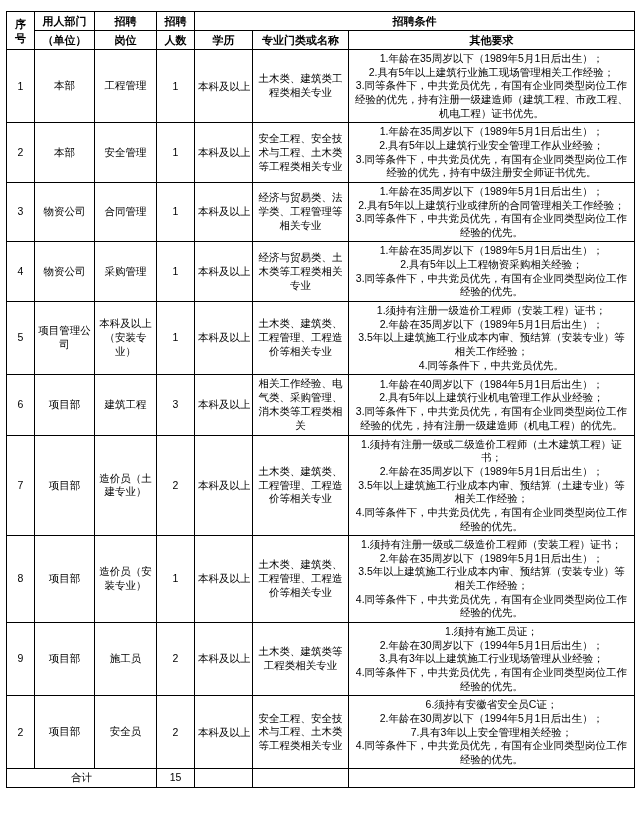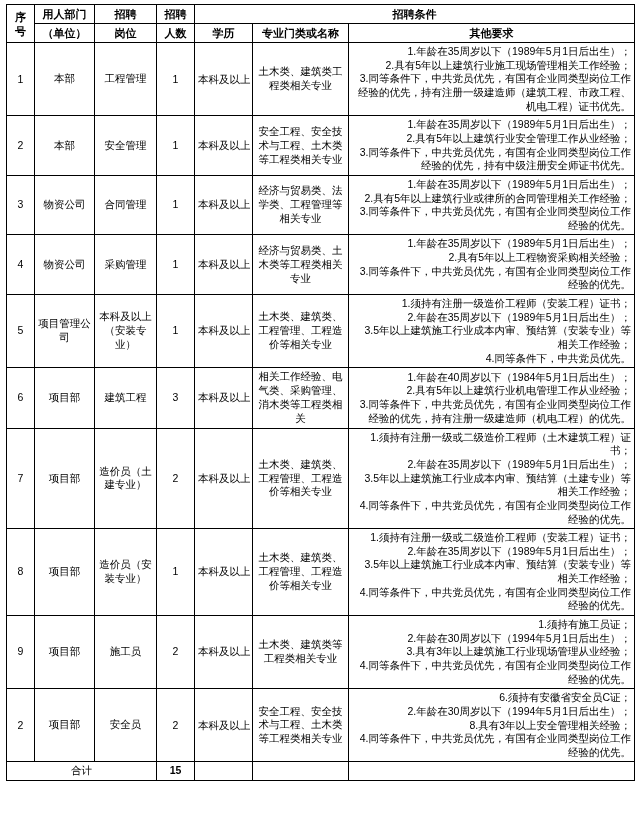--- a/index.html
+++ b/index.html
@@ -8,21 +8,21 @@
     background: #ffffff;
   }
   body {
     font-family: "Liberation Sans", "DejaVu Sans", sans-serif;
     color: #000000;
   }
   .page {
     width: 640px;
     height: 837px;
     box-sizing: border-box;
-    padding: 4px 6px 4px 6px;
+    padding: 11px 6px 4px 6px;
     background: #fff;
     overflow: hidden;
   }
   table.recruit {
     border-collapse: collapse;
     table-layout: fixed;
     width: 628px;
     font-size: 10.5px;
     line-height: 1.28;
   }
@@ -47,33 +47,32 @@
 
   .cell-left {
     text-align: left;
     vertical-align: top;
     padding: 3px 4px;
     line-height: 1.3;
   }
   .cell-left .ln {
     display: block;
     text-indent: 0;
-    text-align: right;
   }
   .cell-center-wrap {
     text-align: center;
     vertical-align: middle;
     line-height: 1.32;
   }
   .total-label {
     font-weight: normal;
     text-align: center;
   }
   .total-val {
-    font-weight: bold;
+    font-weight: normal;
   }
   .nowrap { white-space: nowrap; }
 </style>
 </head>
 <body>
 
 <div class="page">
   <table class="recruit">
     <colgroup>
       <col class="colA">
@@ -239,21 +238,21 @@
         <tr>
           <td>2</td>
           <td class="cell-center-wrap"><span class="ln">项目部</span></td>
           <td class="cell-center-wrap"><span class="ln">安全员</span></td>
           <td>2</td>
           <td class="nowrap">本科及以上</td>
           <td class="cell-center-wrap"><span class="ln">安全工程、安全技</span><span class="ln">术与工程、土木类</span><span class="ln">等工程类相关专业</span></td>
           <td class="cell-left">
             <span class="ln">6.须持有安徽省安全员C证；</span>
             <span class="ln">2.年龄在30周岁以下（1994年5月1日后出生）；</span>
-            <span class="ln">8.具有3年以上安全管理相关经验；</span>
+            <span class="ln">7.具有3年以上安全管理相关经验；</span>
             <span class="ln">4.同等条件下，中共党员优先，有国有企业同类型岗位工作</span>
             <span class="ln">经验的优先。</span>
           </td>
         </tr>
       </tbody>
     <tfoot>
       <tr>
         <td colspan="3" class="total-label">合计</td>
         <td class="total-val">15</td>
         <td></td>

